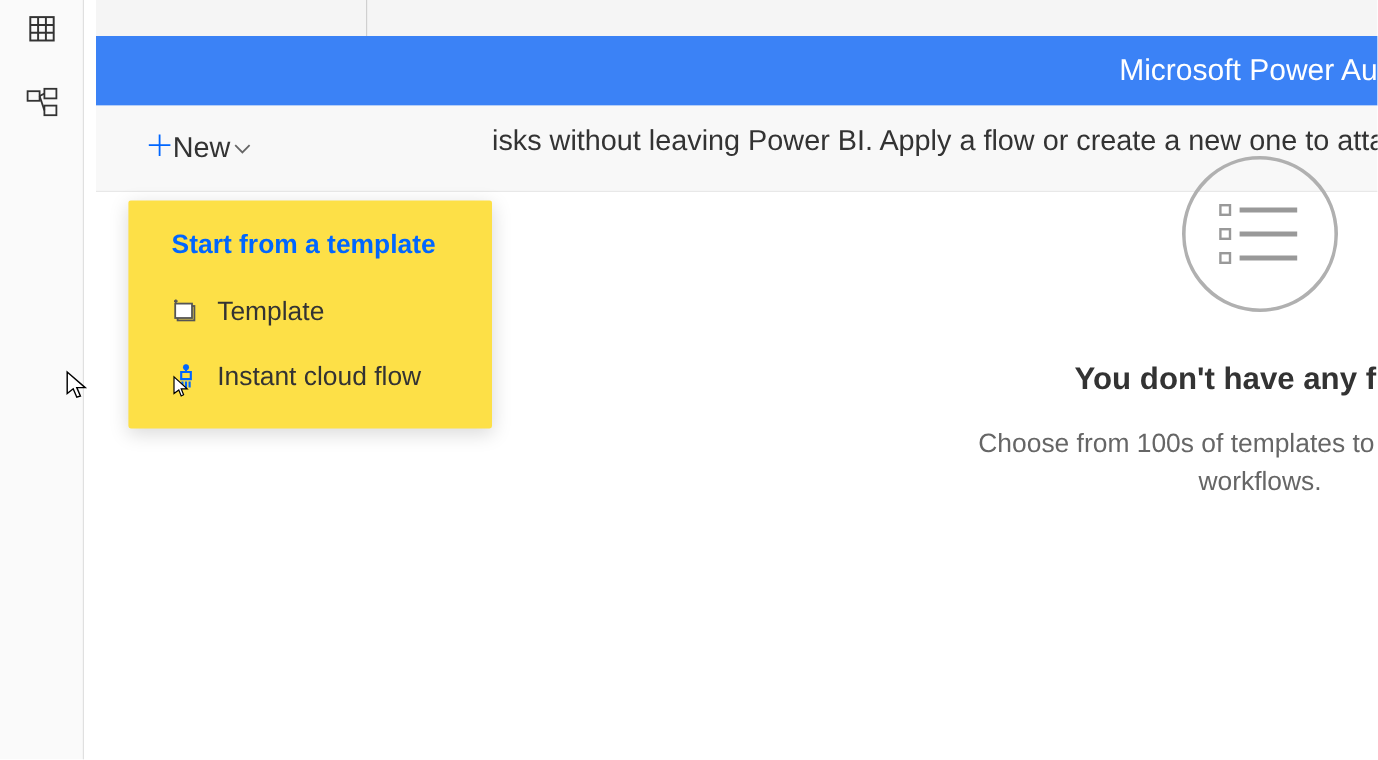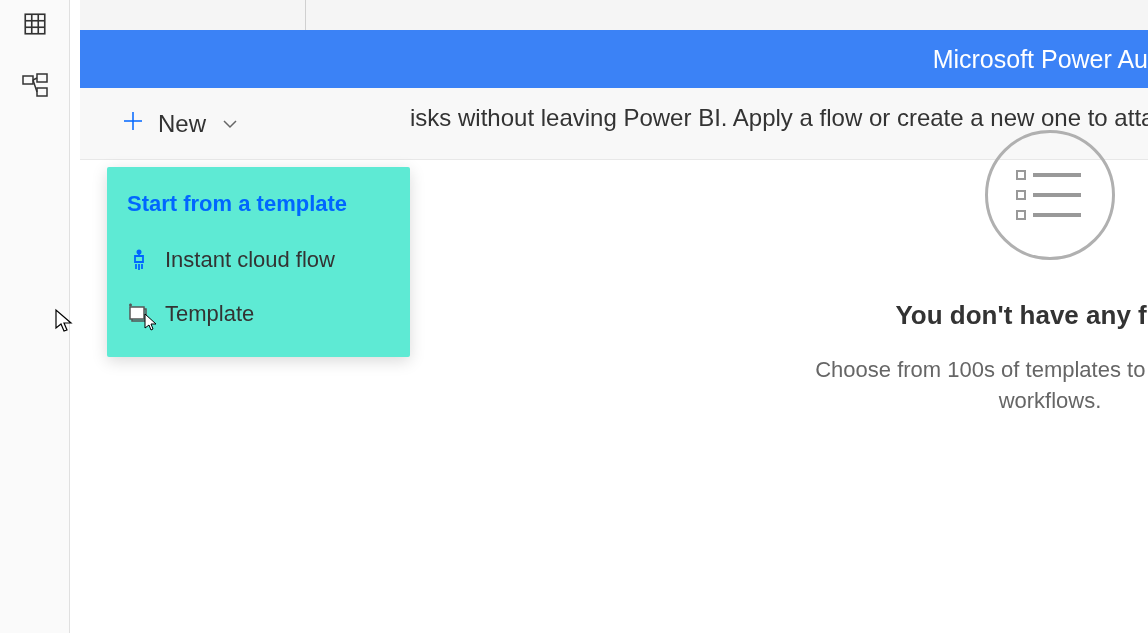--- a/index.html
+++ b/index.html
@@ -89,21 +89,20 @@
       background: #f8f8f8;
       border-bottom: 1px solid #e8e8e8;
       display: flex;
       align-items: center;
       padding-left: 30px;
     }
     
     .new-button {
       display: flex;
       align-items: center;
-      gap: 14px;
       font-size: 24px;
       color: #333;
       cursor: pointer;
       padding: 8px 12px;
     }
     
     .plus-icon {
       color: #0066ff;
       font-size: 26px;
       font-weight: 300;
@@ -113,25 +112,25 @@
       font-size: 14px;
       color: #666;
       margin-left: 2px;
     }
     
     .dropdown-menu {
       position: absolute;
       left: 27px;
       top: 167px;
       width: 303px;
-      background: #5eead4;
+      background: #fde047;
       box-shadow: 0 4px 16px rgba(0,0,0,0.15);
       border-radius: 2px;
       z-index: 100;
-      padding: 16px 0;
+      padding: 16px 16px;
     }
     
     .dropdown-header {
       color: #0066ff;
       font-size: 22px;
       font-weight: 600;
       padding: 8px 20px 16px 20px;
     }
     
     .dropdown-item {
@@ -254,38 +253,38 @@
           <polyline points="2,2 8,8 14,2"></polyline>
         </svg>
       </span>
     </div>
   </div>
 
   <div class="dropdown-menu">
     <div class="dropdown-header">Start from a template</div>
     <div class="dropdown-item">
       <span class="dropdown-item-icon">
-        <svg width="22" height="24" viewBox="0 0 22 24" fill="none" stroke="#0066ff" stroke-width="1.8">
-          <path d="M11 2 L11 8 L7 8 L7 14 L15 14 L15 8 L11 8" fill="none"></path>
-          <circle cx="11" cy="4" r="2.5" fill="#0066ff" stroke="none"></circle>
-          <path d="M8 16 L8 21 M11 16 L11 22 M14 16 L14 21" stroke="#0066ff"></path>
-        </svg>
-      </span>
-      <span>Instant cloud flow</span>
-    </div>
-    <div class="dropdown-item">
-      <span class="dropdown-item-icon">
         <svg width="22" height="22" viewBox="0 0 22 22" fill="none" stroke="#555" stroke-width="1.5">
           <rect x="4" y="6" width="14" height="12"></rect>
           <rect x="2" y="4" width="14" height="12" fill="#fff"></rect>
           <line x1="1" y1="2" x2="4" y2="2"></line>
           <line x1="2.5" y1="0.5" x2="2.5" y2="3.5"></line>
         </svg>
       </span>
       <span>Template</span>
+    </div>
+    <div class="dropdown-item">
+      <span class="dropdown-item-icon">
+        <svg width="22" height="24" viewBox="0 0 22 24" fill="none" stroke="#0066ff" stroke-width="1.8">
+          <path d="M11 2 L11 8 L7 8 L7 14 L15 14 L15 8 L11 8" fill="none"></path>
+          <circle cx="11" cy="4" r="2.5" fill="#0066ff" stroke="none"></circle>
+          <path d="M8 16 L8 21 M11 16 L11 22 M14 16 L14 21" stroke="#0066ff"></path>
+        </svg>
+      </span>
+      <span>Instant cloud flow</span>
     </div>
   </div>
 
   <div class="description-text">isks without leaving Power BI. Apply a flow or create a new one to attacl</div>
 
   <div class="empty-state">
     <div class="empty-icon-circle">
       <svg width="70" height="56" viewBox="0 0 70 56" fill="none">
         <rect x="2" y="4" width="8" height="8" stroke="#999" stroke-width="2" fill="none"></rect>
         <line x1="18" y1="8" x2="66" y2="8" stroke="#999" stroke-width="4"></line>

